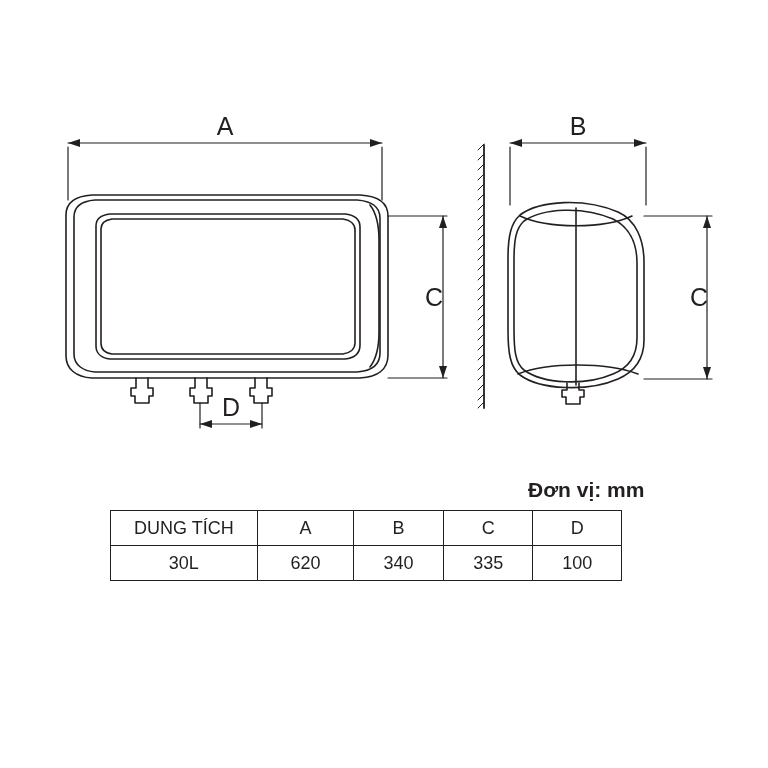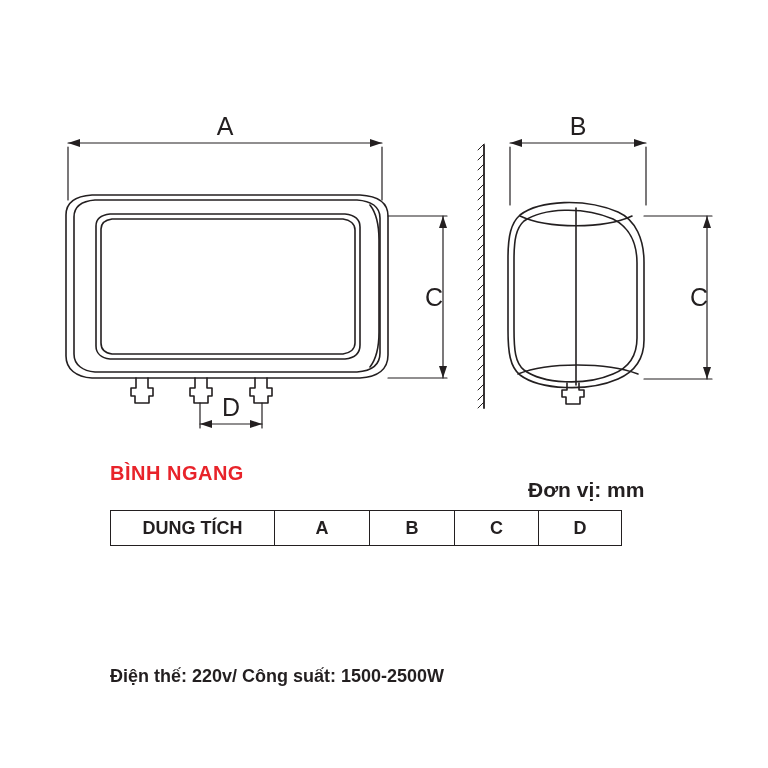--- a/index.html
+++ b/index.html
@@ -52,23 +52,23 @@
     left: 110px;
     top: 510px;
     border-collapse: collapse;
     width: 512px;
   }
   table.spec td {
     border: 1px solid #231f20;
     height: 34px;
     text-align: center;
     font-size: 18px;
-    font-weight: bold;
-    color: #231f20;
-    padding: 0 8px;
+    font-weight: normal;
+    color: #231f20;
+    padding: 0 16px;
   }
   table.spec td.col-cap { width: 172px; }
   table.spec td.col-a { width: 96px; }
   table.spec td.col-b { width: 82px; }
   table.spec td.col-c { width: 82px; }
   table.spec td.col-d { width: 80px; }
   .footer-note {
     position: absolute;
     left: 110px;
     top: 666px;
@@ -196,34 +196,39 @@
       </g>
     </g>
 
     <text class="dim-letter" x="225" y="135" text-anchor="middle">A</text>
     <text class="dim-letter" x="434" y="306" text-anchor="middle">C</text>
     <text class="dim-letter" x="231" y="416" text-anchor="middle">D</text>
     <text class="dim-letter" x="578" y="135" text-anchor="middle">B</text>
     <text class="dim-letter" x="699" y="306" text-anchor="middle">C</text>
   </svg>
 
-  <div class="label-title">BÌNH NGANG</div>
 
   <div class="unit-note">
     <span>Đơn vị:</span>
     <span class="unit-val">mm</span>
   </div>
 
   <table class="spec">
     <tbody>
         <tr>
       <td class="col-cap">DUNG TÍCH</td>
       <td class="col-a">A</td>
       <td class="col-b">B</td>
       <td class="col-c">C</td>
       <td class="col-d">D</td>
     </tr>
+    <tr>
+      <td class="col-cap">30L</td>
+      <td class="col-a">620</td>
+      <td class="col-b">340</td>
+      <td class="col-c">335</td>
+      <td class="col-d">100</td>
+    </tr>
   </tbody>
     </table>
 
-  <div class="footer-note">Điện thế: 220v/ Công suất: 1500-2500W</div>
 
 </div>
 
 </body></html>

